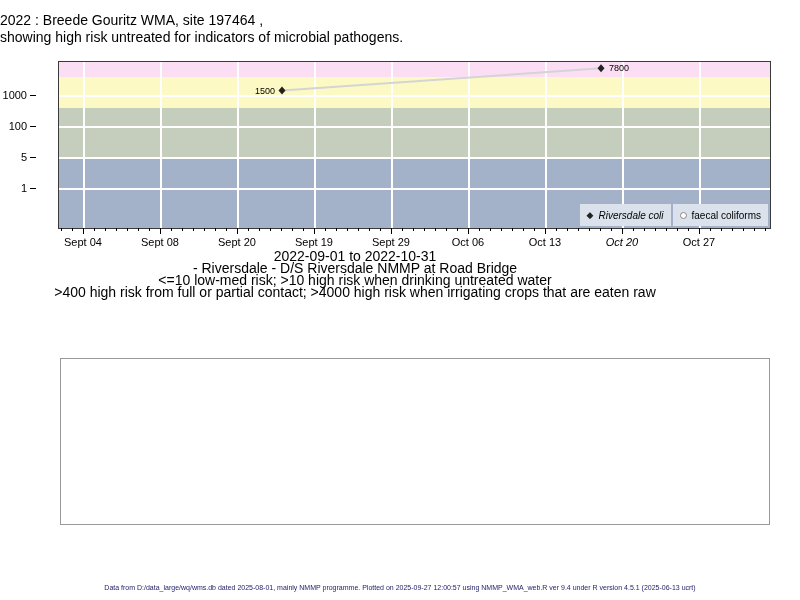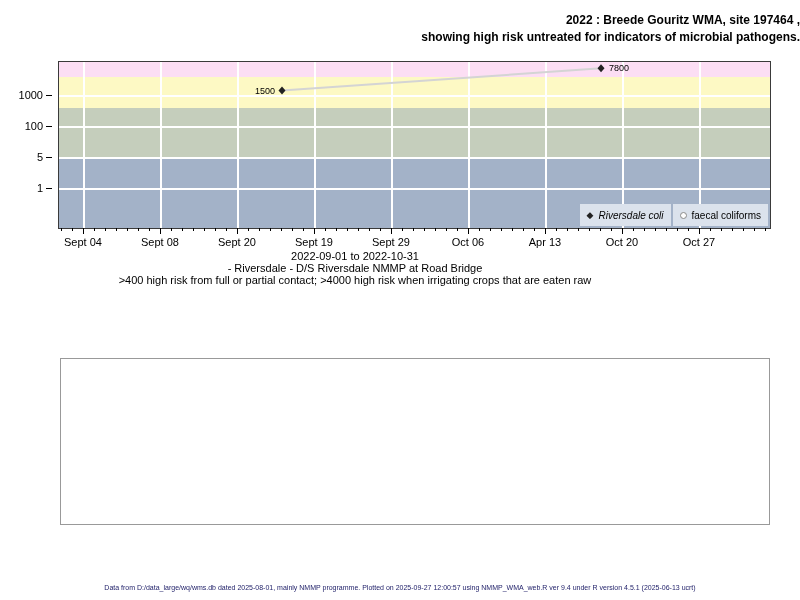--- a/index.html
+++ b/index.html
@@ -1,53 +1,53 @@
 <!DOCTYPE html>
 <html><head>
 <meta charset="utf-8">
 <style>
   html,body{margin:0;padding:0;background:#fff;}
   #page{position:relative;width:800px;height:600px;background:#ffffff;
         font-family:"Liberation Sans", sans-serif;color:#000;overflow:hidden;}
 
-  .title{position:absolute;top:12px;left:0;width:800px;text-align:right;
-         font-weight:bold;font-size:12px;line-height:17px;}
+  .title{position:absolute;top:12px;left:0;width:800px;text-align:left;
+         font-weight:normal;font-size:14px;line-height:17px;}
 
   
   .plot{position:absolute;left:58px;top:61px;width:711px;height:166px;
         border:1px solid #3a3a3a;overflow:hidden;background:#fff;}
   .band{position:absolute;left:0;width:711px;}
   .vgrid{position:absolute;top:0;width:2px;height:166px;background:#ffffff;}
   .hgrid{position:absolute;left:0;width:711px;height:2px;background:#ffffff;}
   .plot svg{position:absolute;left:0;top:0;}
 
   
   .legend{position:absolute;right:2px;bottom:2px;display:flex;gap:2px;}
   .legend-item{background:#dbe2ec;height:22px;display:flex;align-items:center;
                padding:0 7px;font-size:10px;white-space:nowrap;}
   .legend-marker{margin-right:5px;display:inline-block;}
   .marker-diamond{color:#222;font-size:9px;line-height:9px;}
   .marker-circle{width:5px;height:5px;border:1px solid #8a8a8a;border-radius:50%;
                  background:#fdfdfd;}
 
   
-  .yaxis{position:absolute;left:16px;top:61px;width:36px;height:168px;}
+  .yaxis{position:absolute;left:0;top:61px;width:36px;height:168px;}
   .ytick-line{position:absolute;right:0;width:6px;height:1px;background:#000;}
   .ytick-label{position:absolute;right:9px;width:40px;text-align:right;
                font-size:11px;line-height:11px;}
   .ylab{position:absolute;left:2px;top:118px;width:14px;height:70px;
         font-size:11px;transform:rotate(-90deg);transform-origin:center;
         white-space:nowrap;}
   .xaxis{position:absolute;left:58px;top:228px;width:713px;height:26px;}
   .xtick{position:absolute;top:0;width:1px;background:#000;}
   .xtick-label{position:absolute;top:8px;width:70px;text-align:center;
                font-size:11px;line-height:12px;}
 
   .caption{position:absolute;top:250px;left:0;width:710px;text-align:center;
-           font-size:11px;line-height:12px;}
+           font-size:14px;line-height:12px;}
 
   .empty-box{position:absolute;left:60px;top:358px;width:708px;height:165px;
              border:1px solid #999;background:#fff;}
 
   .footer{position:absolute;top:584px;left:0;width:800px;text-align:center;
           font-size:7px;color:#23236b;}
 
   .pt-label{font-size:9px;font-family:"Liberation Sans",sans-serif;}
 </style>
 </head>
@@ -160,48 +160,49 @@
       <div class="xtick" style="left: 399px; height: 3px;"></div>
       <div class="xtick" style="left: 410px; height: 6px;"></div>
       <div class="xtick-label" style="left: 375px;">Oct 06</div>
       <div class="xtick" style="left: 421px; height: 3px;"></div>
       <div class="xtick" style="left: 432px; height: 3px;"></div>
       <div class="xtick" style="left: 443px; height: 3px;"></div>
       <div class="xtick" style="left: 454px; height: 3px;"></div>
       <div class="xtick" style="left: 465px; height: 3px;"></div>
       <div class="xtick" style="left: 476px; height: 3px;"></div>
       <div class="xtick" style="left: 487px; height: 6px;"></div>
-      <div class="xtick-label" style="left: 452px;">Apr 13</div>
+      <div class="xtick-label" style="left: 452px;">Oct 13</div>
       <div class="xtick" style="left: 498px; height: 3px;"></div>
       <div class="xtick" style="left: 509px; height: 3px;"></div>
       <div class="xtick" style="left: 520px; height: 3px;"></div>
       <div class="xtick" style="left: 531px; height: 3px;"></div>
       <div class="xtick" style="left: 542px; height: 3px;"></div>
       <div class="xtick" style="left: 553px; height: 3px;"></div>
       <div class="xtick" style="left: 564px; height: 6px;"></div>
-      <div class="xtick-label" style="left: 529px;">Oct 20</div>
+      <div class="xtick-label" style="left: 529px; font-style: italic;">Oct 20</div>
       <div class="xtick" style="left: 575px; height: 3px;"></div>
       <div class="xtick" style="left: 586px; height: 3px;"></div>
       <div class="xtick" style="left: 597px; height: 3px;"></div>
       <div class="xtick" style="left: 608px; height: 3px;"></div>
       <div class="xtick" style="left: 619px; height: 3px;"></div>
       <div class="xtick" style="left: 630px; height: 3px;"></div>
       <div class="xtick" style="left: 641px; height: 6px;"></div>
       <div class="xtick-label" style="left: 606px;">Oct 27</div>
       <div class="xtick" style="left: 652px; height: 3px;"></div>
       <div class="xtick" style="left: 663px; height: 3px;"></div>
       <div class="xtick" style="left: 674px; height: 3px;"></div>
       <div class="xtick" style="left: 685px; height: 3px;"></div>
       <div class="xtick" style="left: 696px; height: 3px;"></div>
       <div class="xtick" style="left: 707px; height: 3px;"></div>
     </div>
 
   <div class="caption">
     <div>2022-09-01 to 2022-10-31</div>
     <div>- Riversdale - D/S Riversdale NMMP at Road Bridge</div>
+    <div>&lt;=10 low-med risk; &gt;10 high risk when drinking untreated water</div>
     <div>&gt;400 high risk from full or partial contact; &gt;4000 high risk when irrigating crops that are eaten raw</div>
   </div>
 
   <div class="empty-box"></div>
 
   <div class="footer">Data from D:/data_large/wq/wms.db dated 2025-08-01, mainly NMMP programme. Plotted on 2025-09-27 12:00:57 using NMMP_WMA_web.R ver 9.4 under R version 4.5.1 (2025-06-13 ucrt)</div>
 
 </div>
 
 </body></html>

